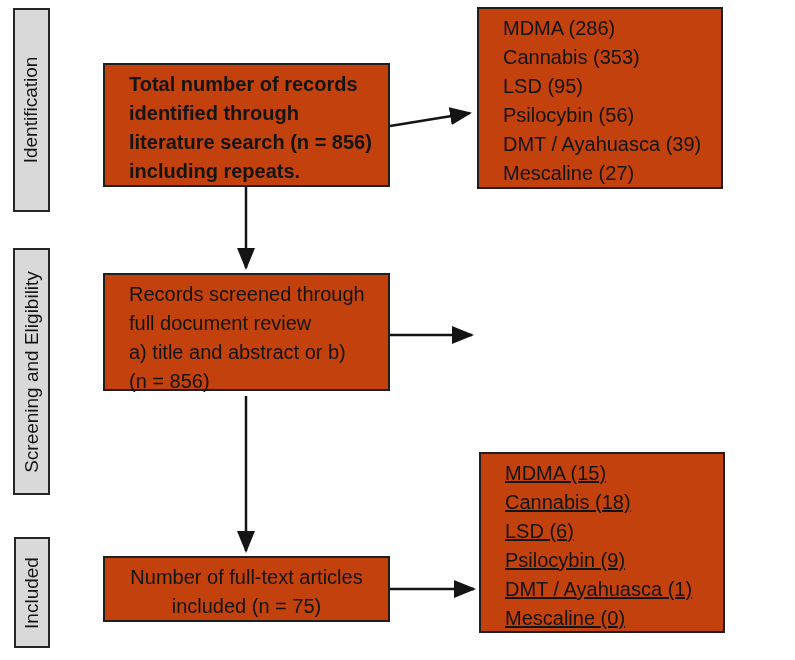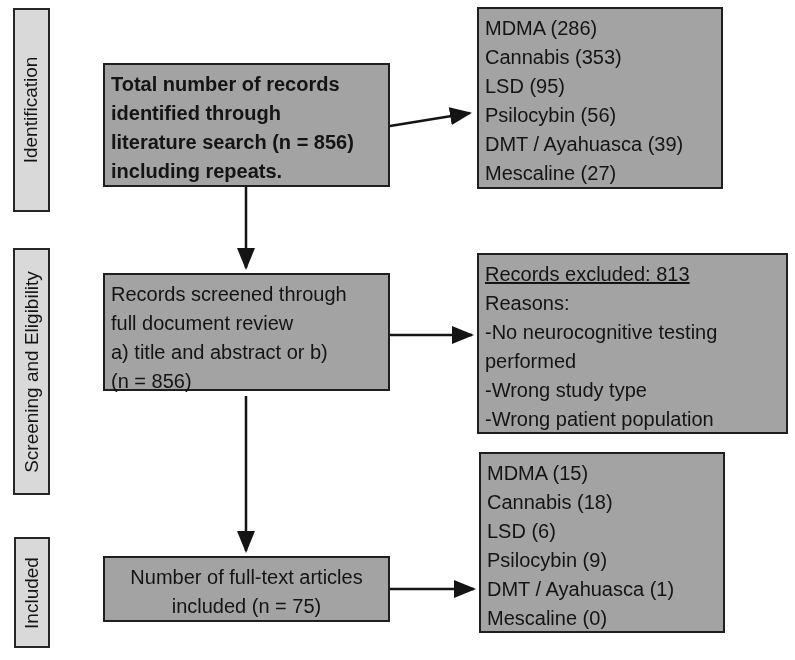--- a/index.html
+++ b/index.html
@@ -15,30 +15,30 @@
   }
   .stage span {
     transform:rotate(-90deg); white-space:nowrap;
     font-size:19px; color:#141414;
   }
   .s1 { left:13px; top:8px;   width:37px; height:204px; }
   .s2 { left:13px; top:248px; width:37px; height:247px; }
   .s3 { left:14px; top:537px; width:36px; height:111px; }
 
   .fbox {
-    position:absolute; background:#a3a3a3; border:2.5px solid #1f1f1f;
+    position:absolute; background:#c2410c; border:2.5px solid #1f1f1f;
     box-sizing:border-box; font-size:20px; line-height:29px;
-    padding:5px 6px; color:#141414;
+    padding:5px 24px; color:#141414;
   }
   .b1 { left:103px; top:63px;  width:287px; height:124px;font-weight:bold; }
   .bA { left:477px; top:7px;   width:246px; height:182px; }
   .b2 { left:103px; top:273px; width:287px; height:118px; }
   .bB { left:477px; top:253px; width:311px; height:181px; }
   .b3 { left:103px; top:556px; width:287px; height:66px;text-align:center; }
-  .bC { left:479px; top:452px; width:246px; height:181px; }
+  .bC { left:479px; top:452px; width:246px; height:181px;text-decoration:underline; }
 
   .ln { white-space:nowrap; }
   .wrap { white-space:normal; }
   .underline { text-decoration:underline; }
 </style>
 </head>
 <body>
 
 <div class="canvas">
 
@@ -81,27 +81,20 @@
     <div class="ln">Mescaline (27)</div>
   </div>
 
   <div class="fbox b2">
     <div class="ln">Records screened through</div>
     <div class="ln">full document review</div>
     <div class="ln">a) title and abstract or b)</div>
     <div class="ln">(n = 856)</div>
   </div>
 
-  <div class="fbox bB">
-    <div class="ln underline">Records excluded: 813</div>
-    <div class="ln">Reasons:</div>
-    <div class="wrap">-No neurocognitive testing performed</div>
-    <div class="wrap">-Wrong study type</div>
-    <div class="wrap">-Wrong patient population</div>
-  </div>
 
   <div class="fbox b3">
     <div class="ln">Number of full-text articles</div>
     <div class="ln">included (n = 75)</div>
   </div>
 
   <div class="fbox bC">
     <div class="ln">MDMA (15)</div>
     <div class="ln">Cannabis (18)</div>
     <div class="ln">LSD (6)</div>

